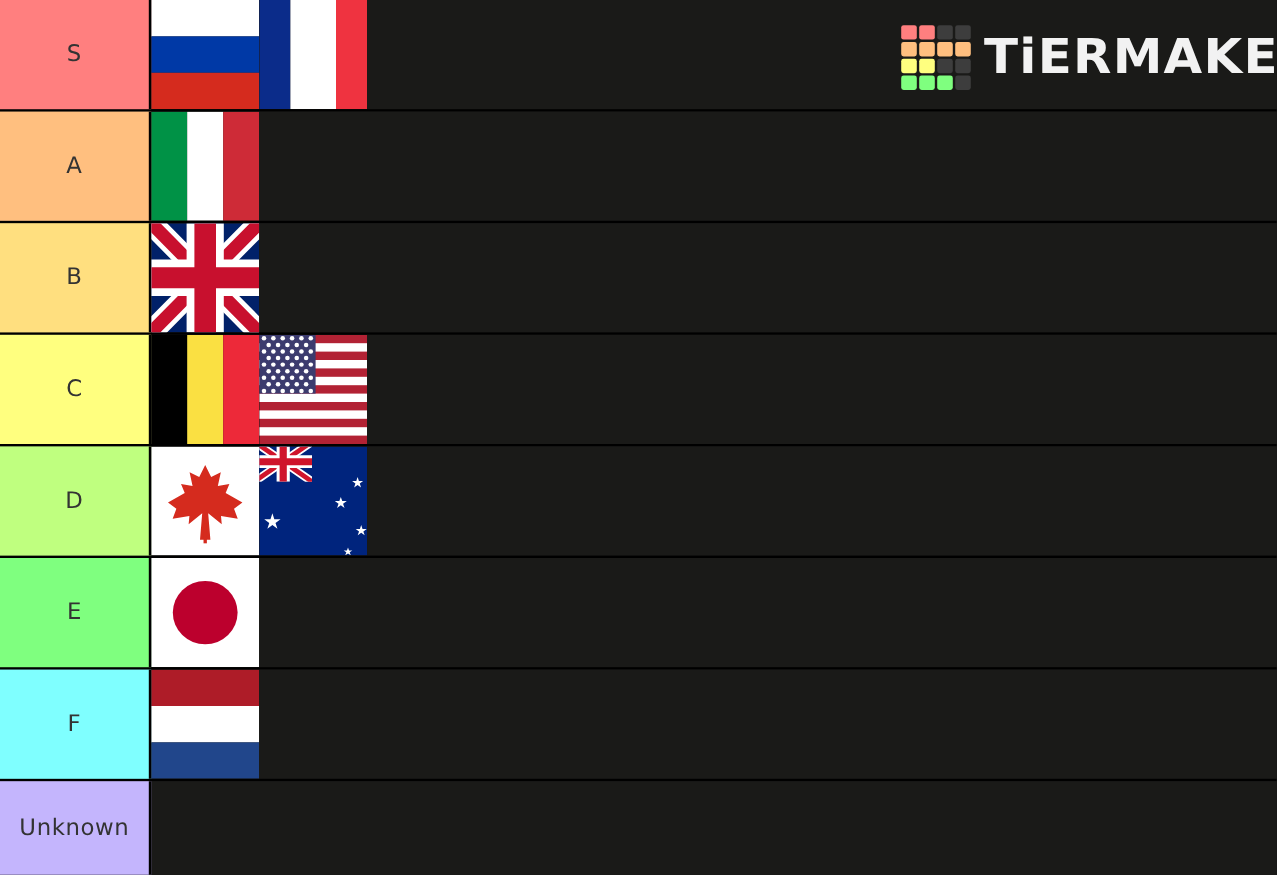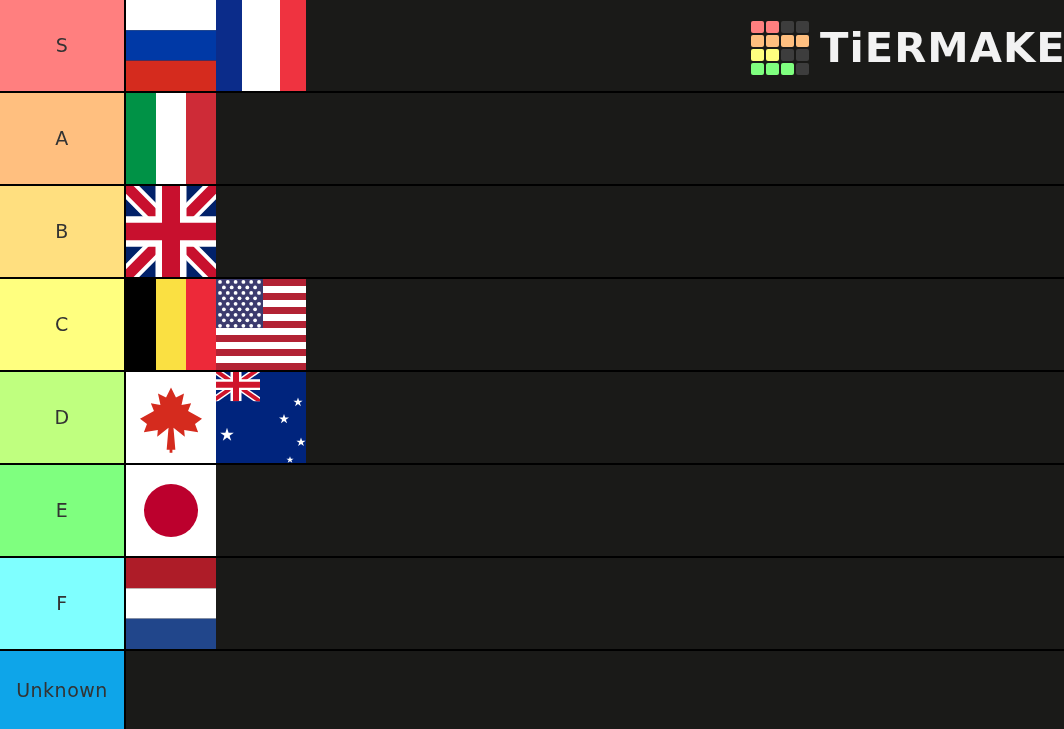--- a/index.html
+++ b/index.html
@@ -268,21 +268,21 @@
         <div class="flag" title="Netherlands">
           <svg viewBox="0 0 90 93" preserveAspectRatio="none">
       <rect x="0" y="0" width="90" height="31" fill="#ae1c28"></rect>
       <rect x="0" y="31" width="90" height="31" fill="#ffffff"></rect>
       <rect x="0" y="62" width="90" height="31" fill="#21468b"></rect>
     </svg>
         </div>
       </div>
     </div>
     <div class="tier-row" style="height: 81px;">
-      <div class="tier-label" style="background: #0ea5e9;">Unknown</div>
+      <div class="tier-label" style="background: #c4b5fd;">Unknown</div>
       <div class="tier-items"></div>
     </div>
     <div id="logo">
     <div id="logo-grid">
         <span style="background: rgb(255, 127, 127);"></span>
         <span style="background: rgb(255, 127, 127);"></span>
         <span style="background: rgb(61, 61, 61);"></span>
         <span style="background: rgb(61, 61, 61);"></span>
         <span style="background: rgb(255, 191, 127);"></span>
         <span style="background: rgb(255, 191, 127);"></span>

